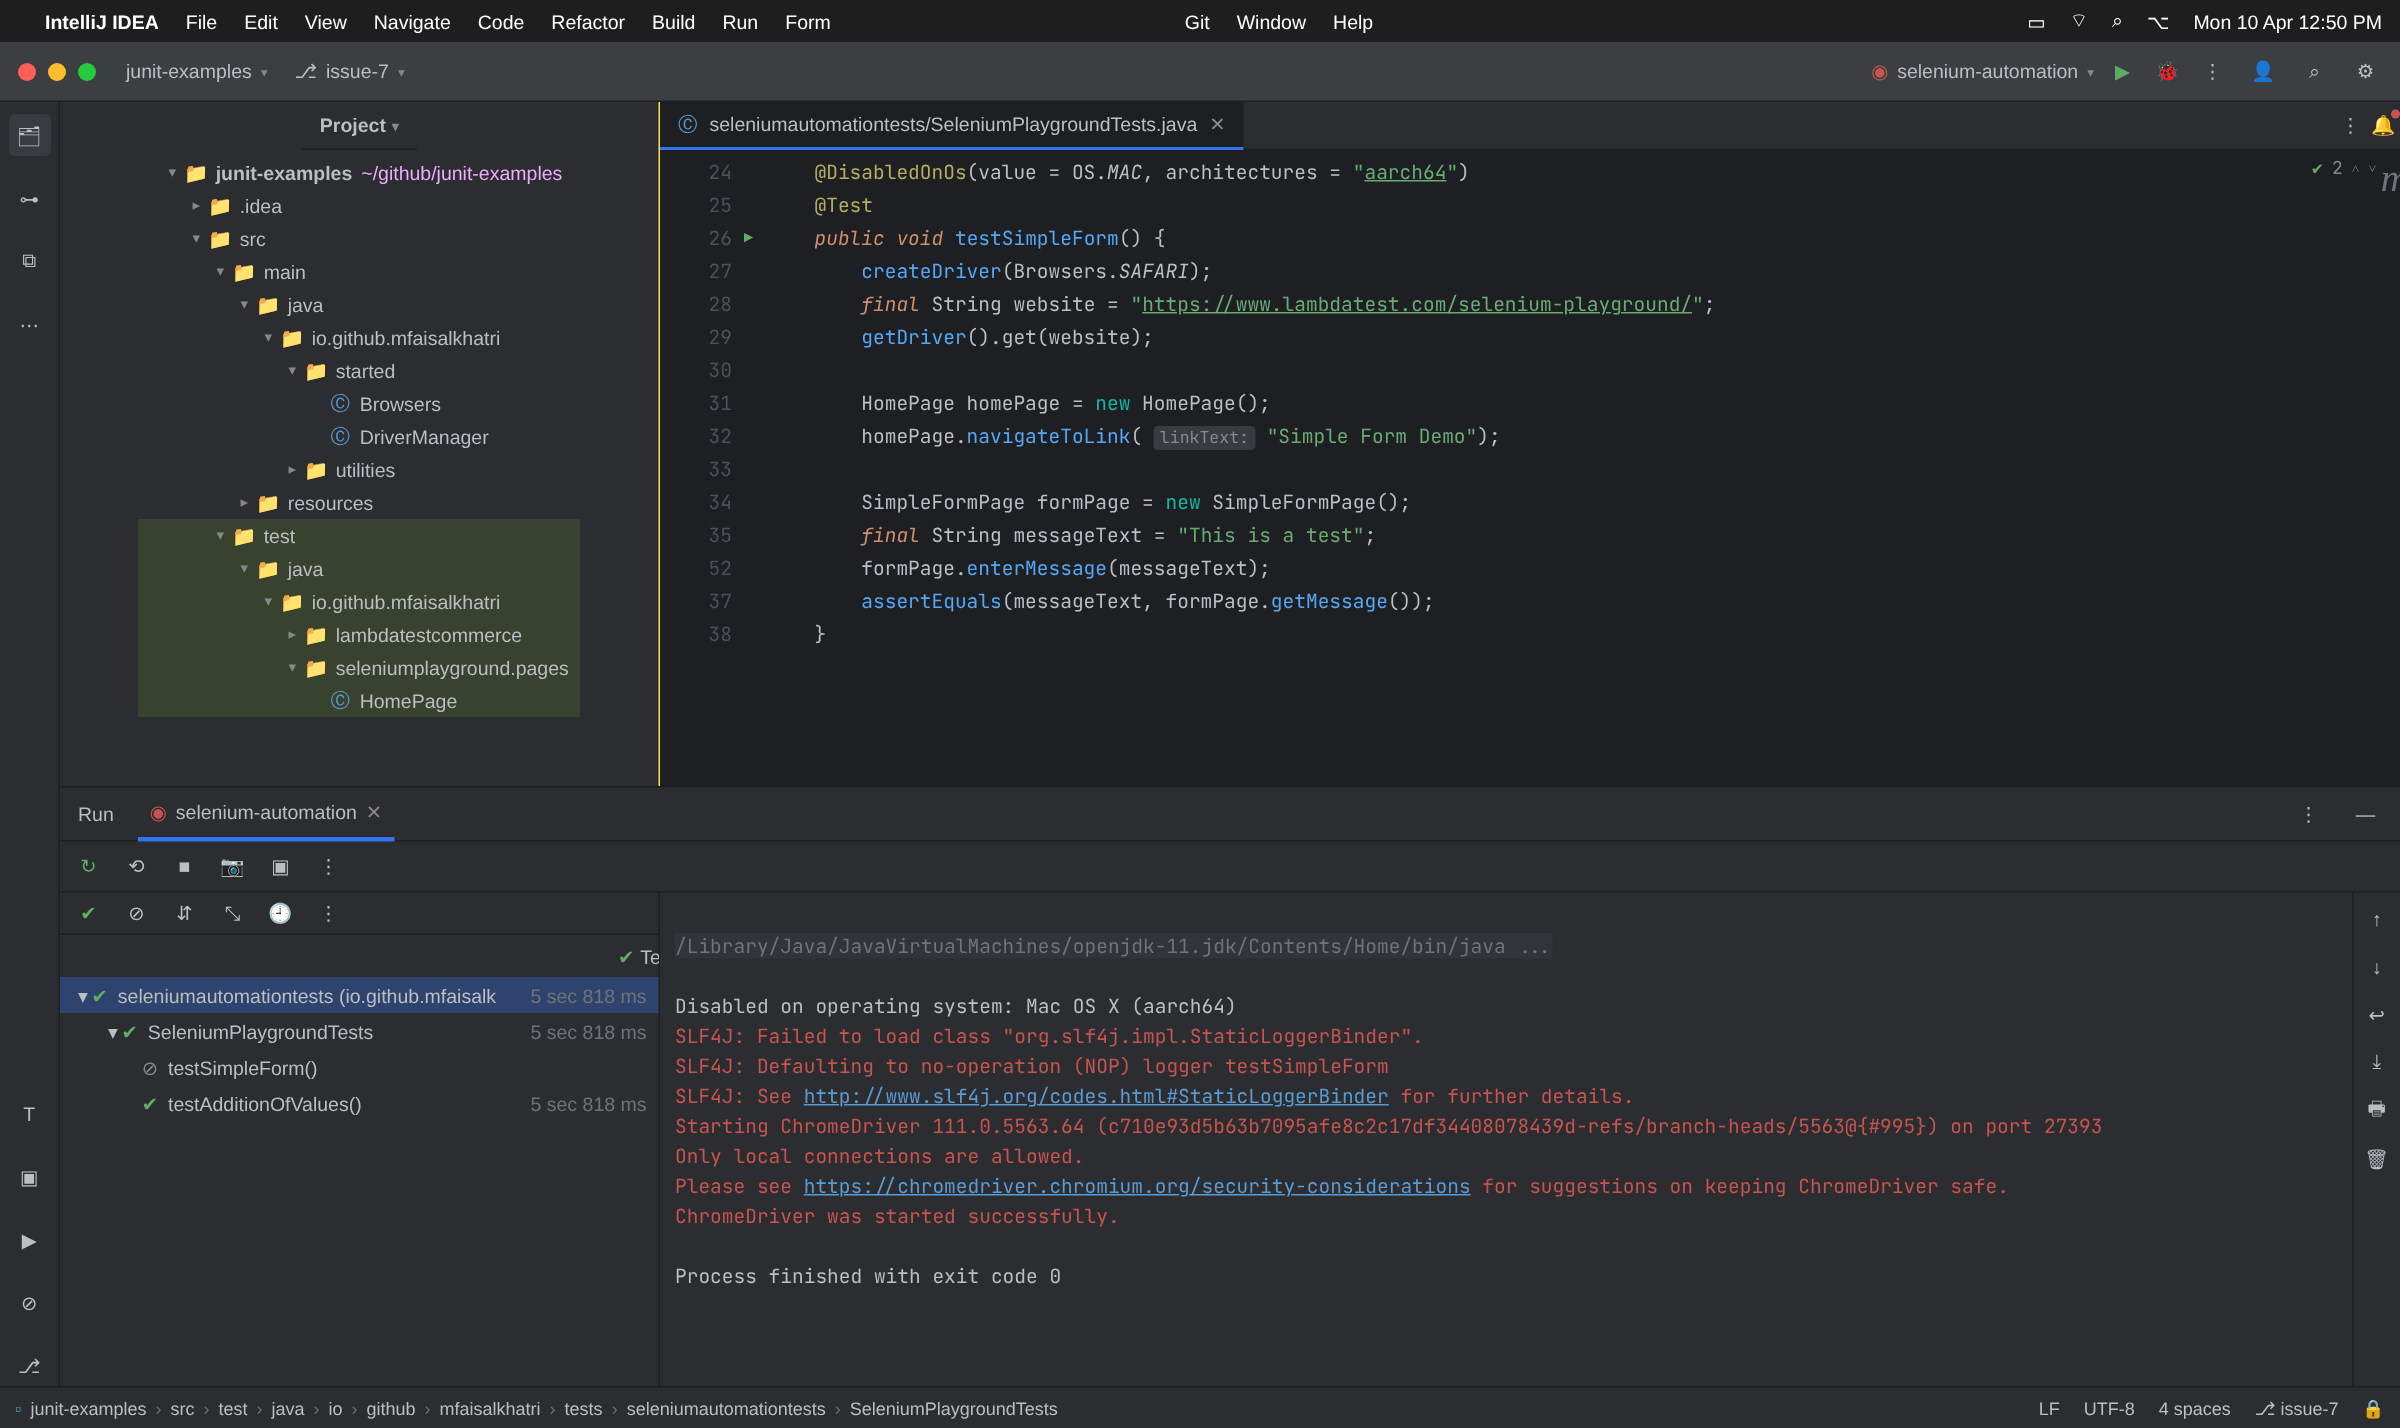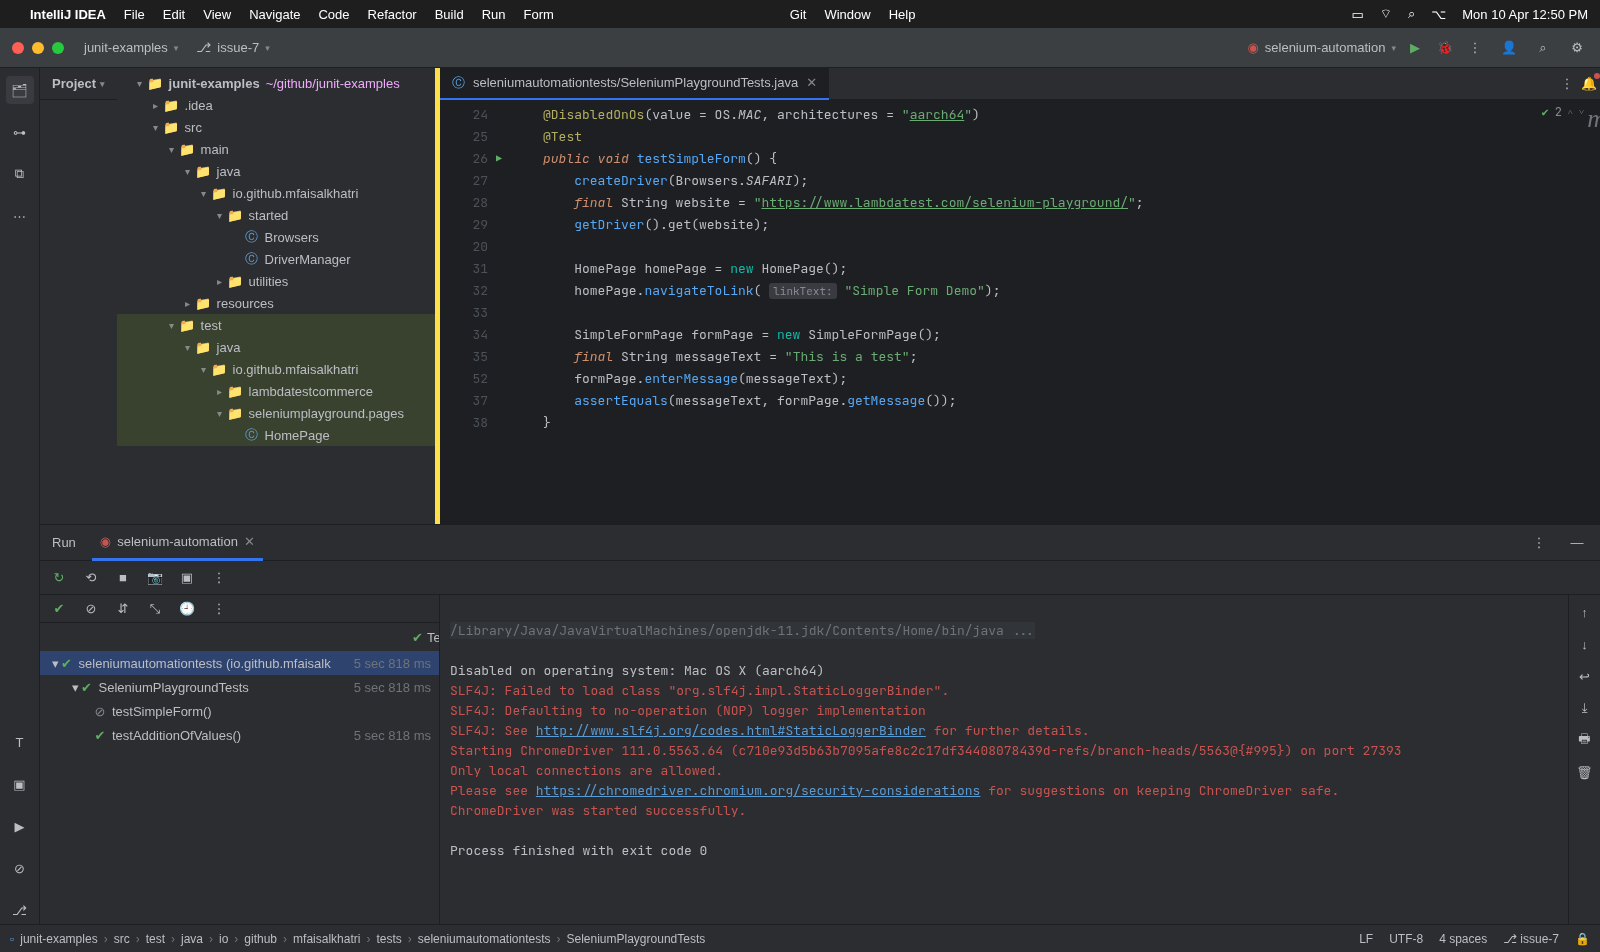--- a/index.html
+++ b/index.html
@@ -74,22 +74,24 @@
   cursor: pointer;
   color: #bcbec4;
 }
 .left-toolbar .tool-icon.active { background: #393b40; }
 .left-toolbar .spacer { flex: 1; }
 
 
 .project-panel {
   width: 400px;
   background: #2b2d30;
-  border-right: 5px solid #fde047;
-  display: flex;
+  border-right: 1px solid #fde047;
+  display: flex;
+  flex-direction: column;
+  align-items: center;
 }
 .project-header {
   height: 32px;
   display: flex;
   align-items: center;
   padding: 0 12px;
   font-weight: 600;
   border-bottom: 1px solid #1e1f22;
 }
 .tree {
@@ -479,21 +481,21 @@
           </div>
         </div>
         <div class="editor-body">
           <div class="gutter-area" id="gutter">
               <div class="gutter-line">24</div>
               <div class="gutter-line">25</div>
               <div class="gutter-line">26<span class="gutter-play">▶</span></div>
               <div class="gutter-line">27</div>
               <div class="gutter-line">28</div>
               <div class="gutter-line">29</div>
-              <div class="gutter-line">20</div>
+              <div class="gutter-line">30</div>
               <div class="gutter-line">31</div>
               <div class="gutter-line">32</div>
               <div class="gutter-line">33</div>
               <div class="gutter-line">34</div>
               <div class="gutter-line">35</div>
               <div class="gutter-line">52</div>
               <div class="gutter-line">37</div>
               <div class="gutter-line">38</div>
             </div>
           <div class="code-area" id="code"><div class="code-line"><span class="k-ann">@DisabledOnOs</span>(value = OS.<span class="k-param">MAC</span>, architectures = <span class="k-str">"<u>aarch64</u>"</span>)</div><div class="code-line"><span class="k-ann">@Test</span></div><div class="code-line"><span class="k-key">public void</span> <span class="k-meth">testSimpleForm</span>() {</div><div class="code-line">    <span class="k-meth">createDriver</span>(Browsers.<span class="k-param">SAFARI</span>);</div><div class="code-line">    <span class="k-key">final</span> String website = <span class="k-str">"<span class="k-url">https://www.lambdatest.com/selenium-playground/</span>"</span>;</div><div class="code-line">    <span class="k-meth">getDriver</span>().get(website);</div><div class="code-line"></div><div class="code-line">    HomePage homePage = <span class="k-new">new</span> HomePage();</div><div class="code-line">    homePage.<span class="k-meth">navigateToLink</span>( <span class="k-hint">linkText:</span> <span class="k-str">"Simple Form Demo"</span>);</div><div class="code-line"></div><div class="code-line">    SimpleFormPage formPage = <span class="k-new">new</span> SimpleFormPage();</div><div class="code-line">    <span class="k-key">final</span> String messageText = <span class="k-str">"This is a test"</span>;</div><div class="code-line">    formPage.<span class="k-meth">enterMessage</span>(messageText);</div><div class="code-line">    <span class="k-meth">assertEquals</span>(messageText, formPage.<span class="k-meth">getMessage</span>());</div><div class="code-line">}</div></div>
@@ -569,21 +571,21 @@
                 <span class="time">5 sec 818 ms</span>
               </div>
             </div>
         </div>
         <div class="console-wrap">
           <div class="console">
 <span class="dim">/Library/Java/JavaVirtualMachines/openjdk-11.jdk/Contents/Home/bin/java ...</span>
 
 <span>Disabled on operating system: Mac OS X (aarch64)</span>
 <span class="err">SLF4J: Failed to load class "org.slf4j.impl.StaticLoggerBinder".</span>
-<span class="err">SLF4J: Defaulting to no-operation (NOP) logger implementation</span>
+<span class="err">SLF4J: Defaulting to no-operation (NOP) logger testSimpleForm</span>
 <span class="err">SLF4J: See </span><span class="link">http://www.slf4j.org/codes.html#StaticLoggerBinder</span><span class="err"> for further details.</span>
 <span class="err">Starting ChromeDriver 111.0.5563.64 (c710e93d5b63b7095afe8c2c17df34408078439d-refs/branch-heads/5563@{#995}) on port 27393</span>
 <span class="err">Only local connections are allowed.</span>
 <span class="err">Please see </span><span class="link">https://chromedriver.chromium.org/security-considerations</span><span class="err"> for suggestions on keeping ChromeDriver safe.</span>
 <span class="err">ChromeDriver was started successfully.</span>
 
 <span>Process finished with exit code 0</span>
           </div>
           <div class="console-toolbar">
             <span class="icon-btn">↑</span>

